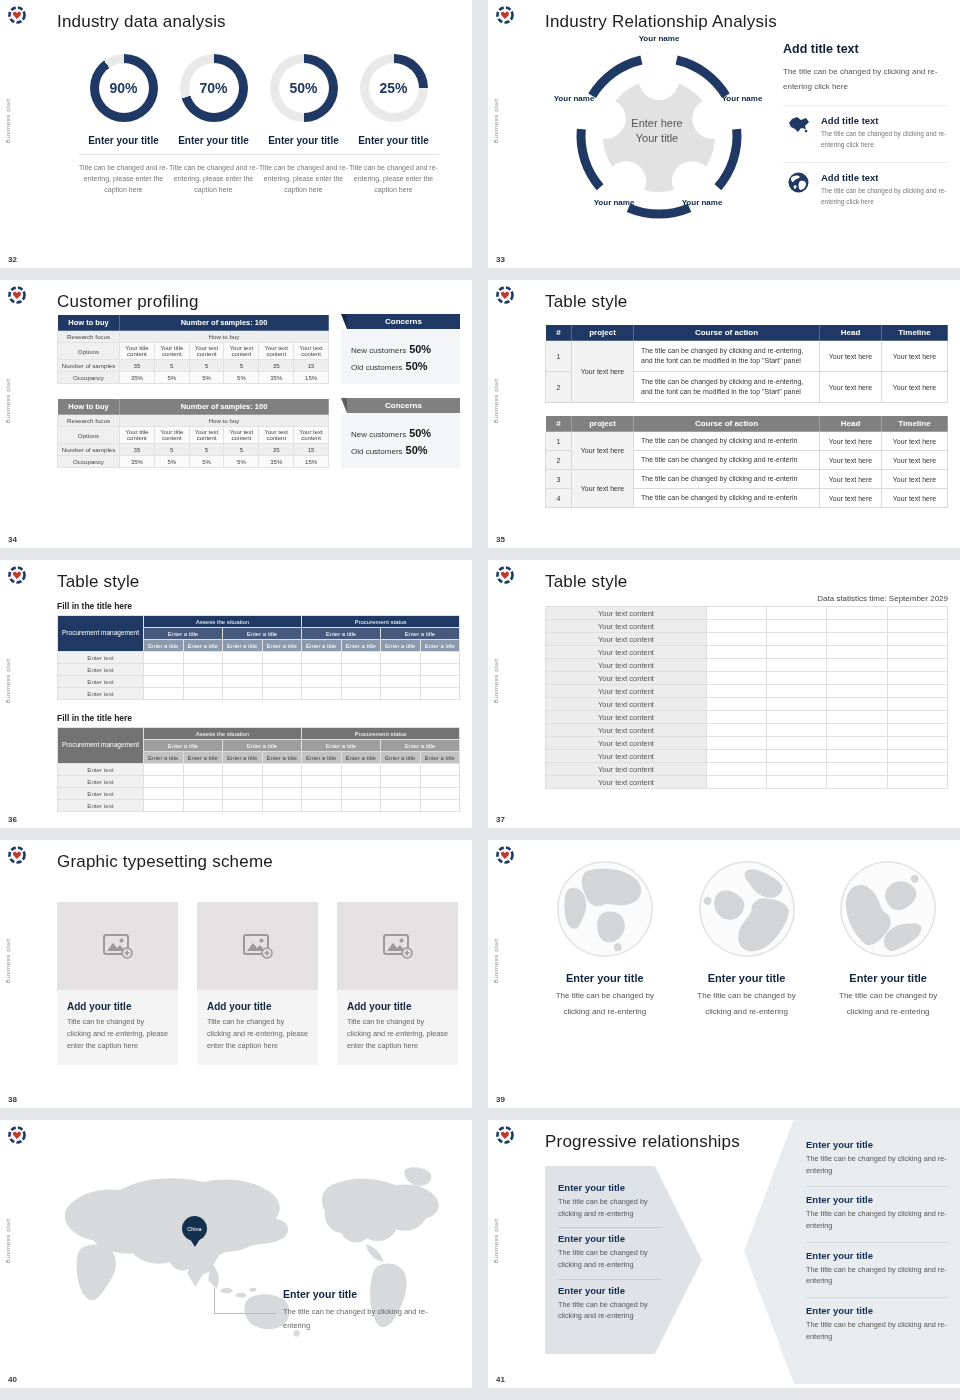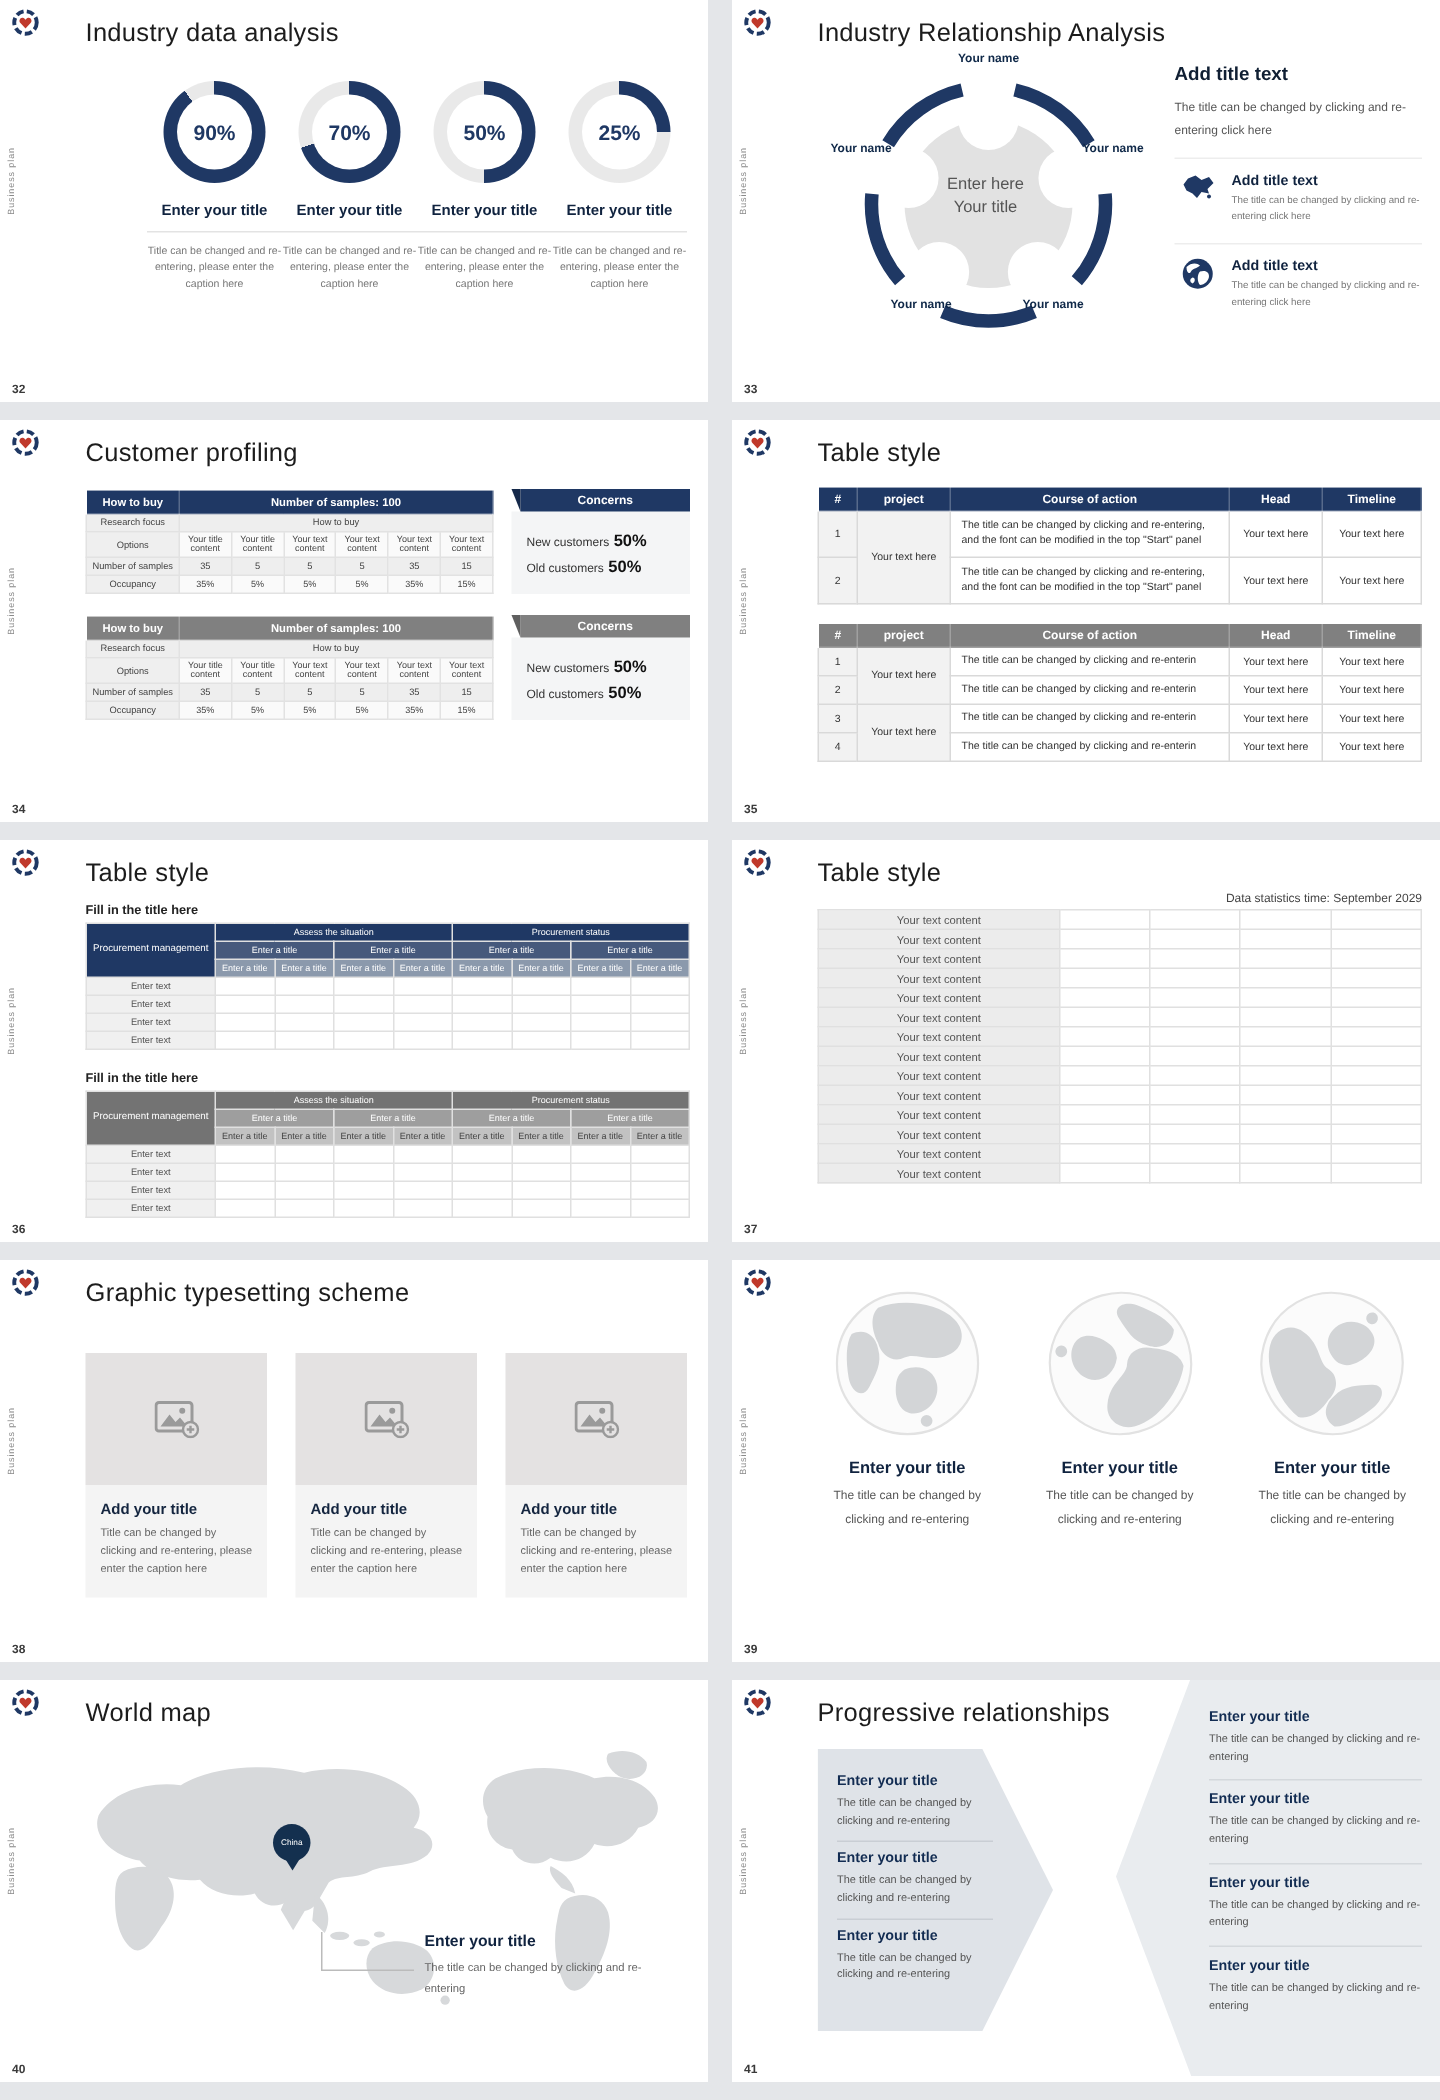--- a/index.html
+++ b/index.html
@@ -10,21 +10,21 @@
 
   
   .logo { position:absolute; top:6px; left:8px; width:18px; height:18px; }
   .vtext { position:absolute; left:5px; top:98px; writing-mode:vertical-rl; transform:rotate(180deg);
            font-size:6px; color:#8a8a8a; letter-spacing:.6px; }
   .pagenum { position:absolute; left:8px; bottom:4px; font-size:8px; font-weight:bold; color:#3a3a3a; }
   .content { position:absolute; left:57px; top:12px; right:12px; bottom:8px; }
   .s-title { font-size:17px; font-weight:400; color:#1c1c1c; letter-spacing:.2px; }
 
   
-  .donut-row { display:flex; justify-content:flex-end; margin-top:22px; padding:0 2px; }
+  .donut-row { display:flex; justify-content:center; margin-top:22px; padding:0 2px; }
   .dgrp { width:90px; text-align:center; }
   .donut { width:68px; height:68px; margin:0 auto; border-radius:50%; display:flex; align-items:center; justify-content:center; }
   .dhole { width:50px; height:50px; background:#fff; border-radius:50%; display:flex; align-items:center; justify-content:center;
            font-weight:bold; font-size:14px; color:#1f3864; }
   .dgrp h4 { font-size:10px; color:#10233f; margin:13px 0 0; padding-bottom:8px; border-bottom:1px solid #e3e3e3; }
   .dgrp p { font-size:7px; color:#777; line-height:1.6; margin-top:7px; }
 
   
   .s33 { display:flex; margin-top:2px; }
   .diagram { position:relative; width:228px; height:202px; flex:none; }
@@ -32,21 +32,21 @@
   .dg-center { position:absolute; left:62px; top:82px; width:100px; text-align:center; font-size:11px; color:#555; line-height:1.4; }
   .s33r { flex:1; padding:8px 0 0 10px; }
   .s33r h3 { font-size:12.5px; color:#101f33; margin-bottom:8px; }
   .s33r > p { font-size:8px; color:#555; line-height:1.9; }
   .s33item { display:flex; gap:8px; margin-top:11px; border-top:1px solid #ededed; padding-top:9px; }
   .s33item .ic { flex:none; width:30px; display:flex; align-items:flex-start; justify-content:center; }
   .s33item h4 { font-size:9.5px; color:#10233f; margin-bottom:3px; }
   .s33item p { font-size:6.5px; color:#777; line-height:1.65; }
 
   
-  .s34 { display:flex; gap:12px; margin-top:14px; }
+  .s34 { display:flex; gap:12px; margin-top:2px; }
   .s34l { width:272px; flex:none; }
   .t34 { width:100%; border-collapse:collapse; table-layout:fixed; margin-bottom:14px; }
   .t34 td { border:1px solid #e2e2e2; font-size:6px; color:#444; text-align:center; padding:2px 1px; background:#fafafa; }
   .t34 .c1 { width:62px; background:#efefef; font-size:6.2px; }
   .t34 tr.h td { color:#fff; font-weight:bold; font-size:7.5px; height:16px; border-color:rgba(255,255,255,.25); }
   .t34 tr.sub td { background:#eeeeee; font-size:6.2px; }
   .nvbg td { background:#1f3864 !important; }
   .gvbg td { background:#808080 !important; }
   .s34r { flex:1; }
   .cbox { margin-bottom:14px; }
@@ -835,21 +835,20 @@
     </div>
   </div>
 
   <div class="slide">
     <svg class="logo" viewBox="0 0 18 18">
         <use href="#logo-glyph"></use>
       </svg>
     <div class="vtext">Business plan</div>
     <div class="pagenum">40</div>
     <div class="content">
-      <h2 class="s-title">World map</h2>
       <div class="mapwrap">
         <svg width="100%" height="100%" viewBox="0 0 440 230" preserveAspectRatio="xMidYMid meet">
           <g fill="#d7d9db">
               <use href="#world-map"></use>
             </g>
         </svg>
         <div class="pin">
             <span>China</span>
           </div>
         <div class="conn"></div>

